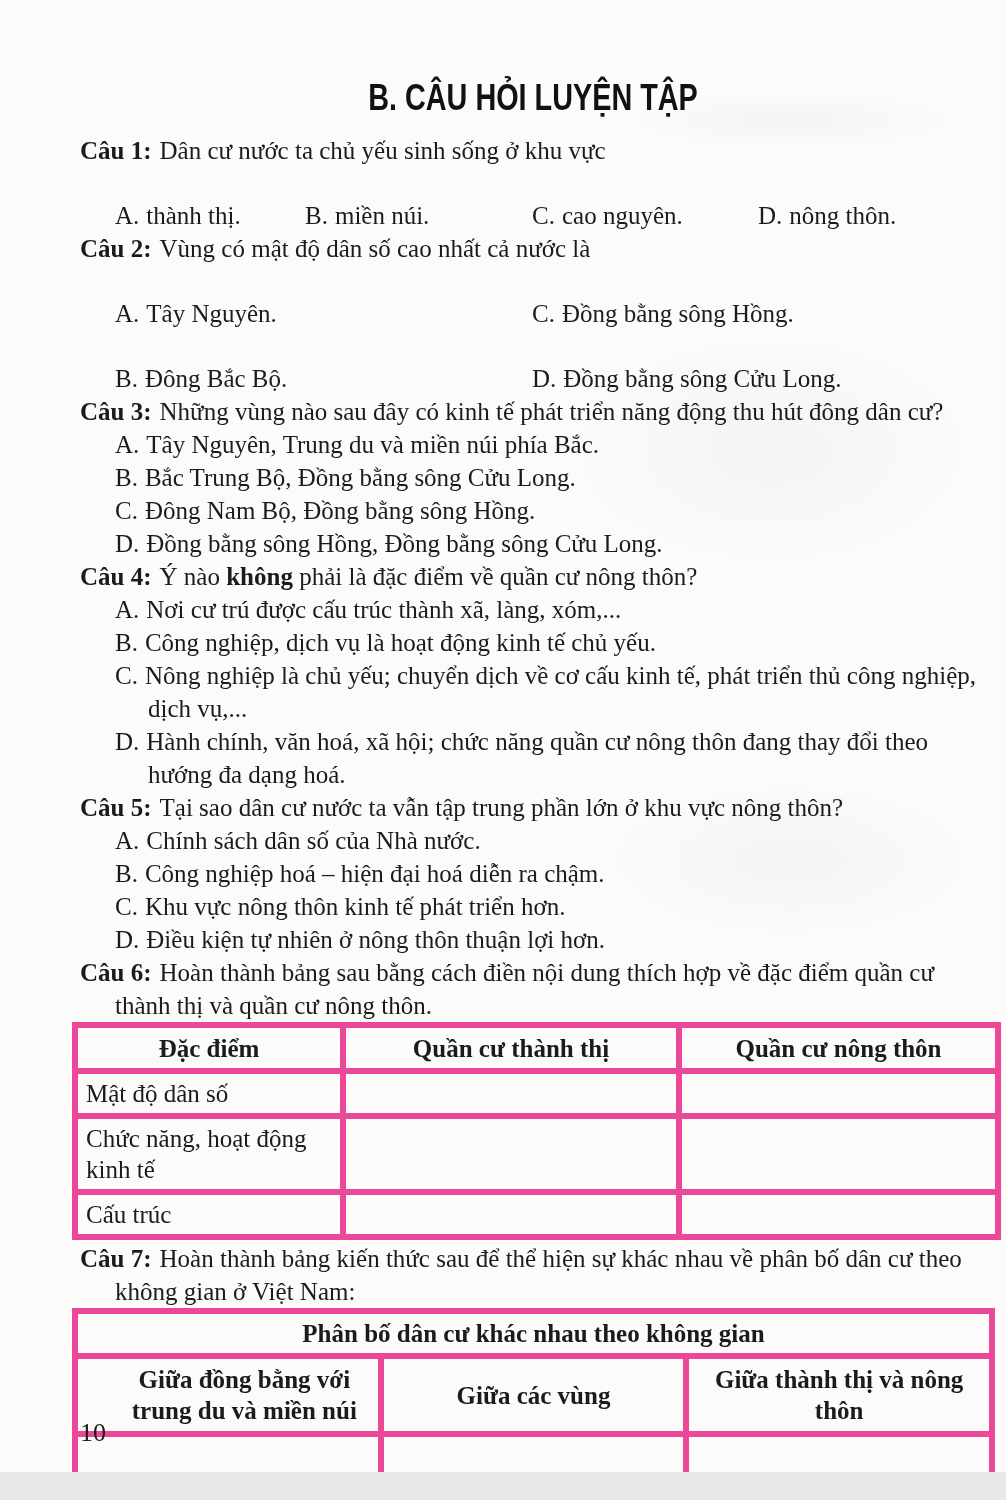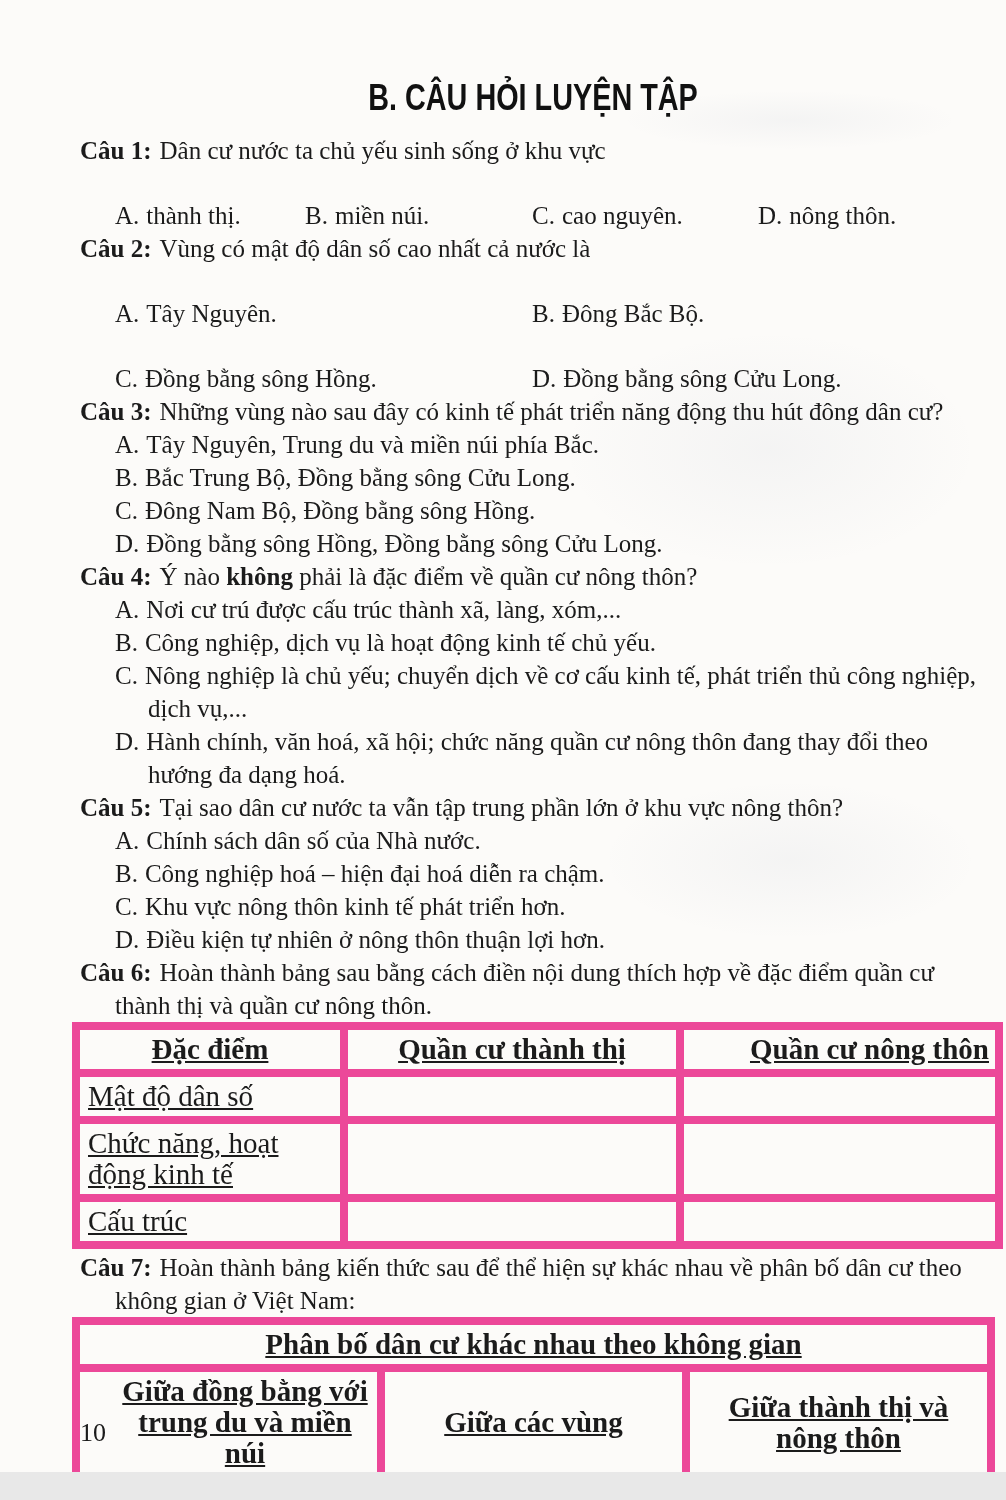--- a/index.html
+++ b/index.html
@@ -61,32 +61,31 @@
   }
   .opts-grid4 .opt, .opts-grid2 .opt { padding-left: 0; text-indent: 0; margin-top: 32px; }
   table {
     border-collapse: collapse;
     table-layout: fixed;
     width: 923px;
     margin-left: -8px;
     background: #fcfbf9;
   }
   td, th {
-    border: 8px solid #ec4899;
+    border: 6px solid #ec4899;
     vertical-align: middle;
-    font-size: 29px;
+    font-size: 25px;
     line-height: 31px;
-    text-decoration: underline;
   }
   th { font-weight: bold; text-align: center; padding: 4px 6px; }
   td.label-cell { text-align: left; padding: 4px 8px; font-weight: normal; }
   td.empty-cell { padding: 4px 8px; }
   .t1-c1 { width: 268px; }
   .t1-c2 { width: 336px; }
-  .t1-c3 { width: 319px; text-align: right; }
+  .t1-c3 { width: 319px; }
   .t1 .hdr-row { height: 46px; }
   .t1 .row-1 { height: 42px; }
   .t1 .row-2 { height: 76px; }
   .t1 .row-3 { height: 40px; }
   .t2-c1 { width: 310px; padding-left: 39px; }
   .t2-c2 { width: 308px; }
   .t2-c3 { width: 305px; }
   .t2 .title-cell { height: 40px; }
   .t2 .hdr-row th { height: 78px; }
   .t2 .blank-row td { height: 68px; }
@@ -120,22 +119,22 @@
         <p class="opt"><span class="okey">B.</span><span>miền núi.</span></p>
         <p class="opt"><span class="okey">C.</span><span>cao nguyên.</span></p>
         <p class="opt"><span class="okey">D.</span><span>nông thôn.</span></p>
       </div>
     </div>
 
     <div>
       <p class="q-stem"><b class="q-label">Câu 2:</b><span>Vùng có mật độ dân số cao nhất cả nước là</span></p>
       <div class="opts opts-grid2">
         <p class="opt"><span class="okey">A.</span><span>Tây Nguyên.</span></p>
+        <p class="opt"><span class="okey">C.</span><span>Đồng bằng sông Hồng.</span></p>
         <p class="opt"><span class="okey">B.</span><span>Đông Bắc Bộ.</span></p>
-        <p class="opt"><span class="okey">C.</span><span>Đồng bằng sông Hồng.</span></p>
         <p class="opt"><span class="okey">D.</span><span>Đồng bằng sông Cửu Long.</span></p>
       </div>
     </div>
 
     <div>
       <p class="q-stem"><b class="q-label">Câu 3:</b><span>Những vùng nào sau đây có kinh tế phát triển năng động thu hút đông dân cư?</span></p>
       <div class="opts">
         <p class="opt"><span class="okey">A.</span><span>Tây Nguyên, Trung du và miền núi phía Bắc.</span></p>
         <p class="opt"><span class="okey">B.</span><span>Bắc Trung Bộ, Đồng bằng sông Cửu Long.</span></p>
         <p class="opt"><span class="okey">C.</span><span>Đông Nam Bộ, Đồng bằng sông Hồng.</span></p>

